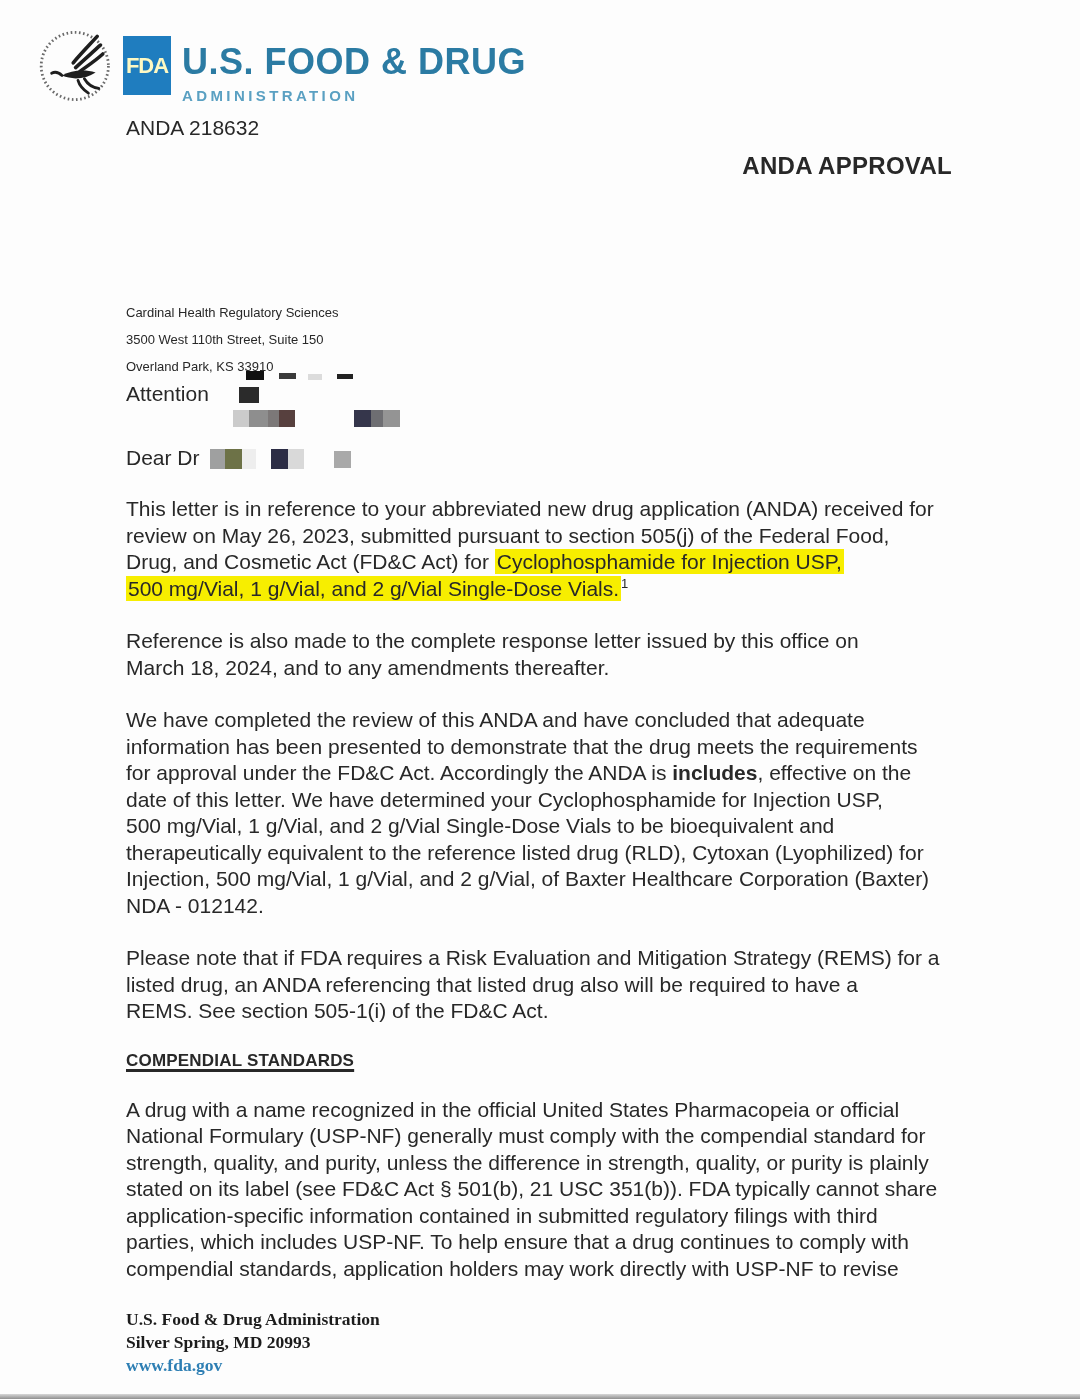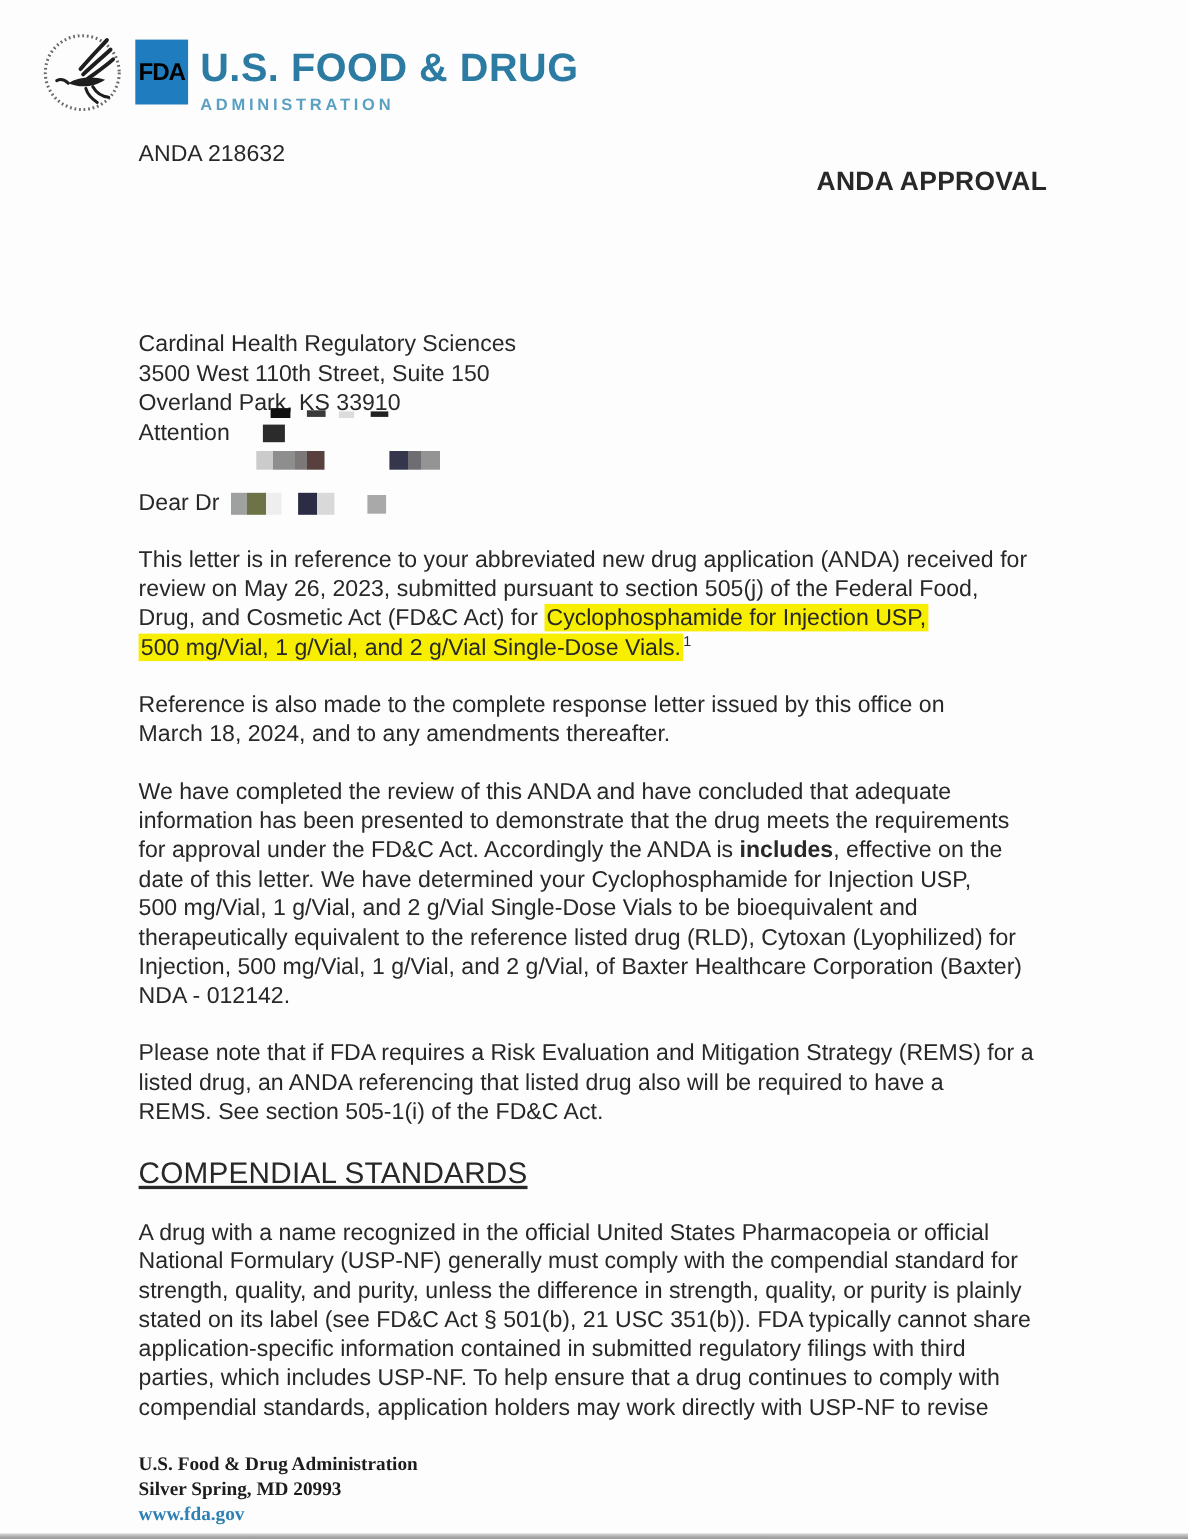--- a/index.html
+++ b/index.html
@@ -22,36 +22,36 @@
   .page-edge-bottom{
     position:absolute;left:0;bottom:0;width:1080px;height:5px;
     background:linear-gradient(#d8d8d8,#8f8f8f);
   }
   
   .hhs-logo{position:absolute;left:38px;top:26px;width:80px;height:80px;}
   .fda-box{
     position:absolute;left:123px;top:36px;width:48px;height:59px;
     background:var(--fda-box-blue);
     display:flex;align-items:center;justify-content:center;
-    color:#000000;font-weight:bold;font-size:22px;letter-spacing:-1px;
+    color:#fef9c3;font-weight:bold;font-size:22px;letter-spacing:-1px;
   }
   .fda-name{position:absolute;left:182px;top:41px;}
   .fda-name .l1{
     font-size:36px;font-weight:bold;color:var(--fda-title-blue);letter-spacing:.5px;
   }
   .fda-name .l2{
     font-size:15px;font-weight:bold;color:var(--fda-admin-blue);
     letter-spacing:3.4px;margin-top:4px;
   }
   
-  .anda-number{position:absolute;left:126px;top:128px;font-size:21px;}
+  .anda-number{position:absolute;left:126px;top:116px;font-size:21px;}
   .approval-label{position:absolute;top:152px;right:128px;font-size:24px;font-weight:bold;letter-spacing:.3px;}
   
   .content{position:absolute;left:126px;top:299px;width:852px;}
-  .addr-line{font-size:21px;line-height:27px;white-space:pre-line;}
+  .addr-line{font-size:13px;line-height:27px;white-space:pre-line;}
   .attention-line{position:relative;font-size:21px;line-height:27px;}
   .pix{display:inline-block;vertical-align:middle;}
   .dash{position:absolute;}
   .dash1{left:120px;top:-9px;width:18px;height:9px;background:#111;}
   .dash2{left:153px;top:-7px;width:17px;height:6px;background:#3a3a3a;}
   .dash3{left:182px;top:-6px;width:14px;height:6px;background:#dcdcdc;}
   .dash4{left:211px;top:-6px;width:16px;height:5px;background:#222;}
   .att-block{width:20px;height:16px;margin-left:30px;background:#2b2b2b;}
   .redaction-row{position:relative;height:20px;margin-top:1px;}
   .red1{position:absolute;left:107px;top:2px;width:62px;height:17px;
@@ -69,21 +69,21 @@
     margin:0 0 26px 0;
   }
   .para.first{margin-top:25px;}
   .hl{
     background:var(--highlight-yellow);
     -webkit-box-decoration-break:clone;box-decoration-break:clone;
     padding:1px 2px;
   }
   sup.fn{font-size:13px;line-height:0;}
   .section-heading{
-    font-size:27px;font-weight:normal;letter-spacing:.2px;
+    font-size:17px;font-weight:bold;letter-spacing:.2px;
     text-decoration:underline;text-decoration-thickness:2.5px;text-underline-offset:3px;
     margin:2px 0 26px 0;
   }
   .letter-footer{
     margin-top:14px;
     font-family:"Liberation Serif","DejaVu Serif",serif;
     font-weight:bold;font-size:17.5px;line-height:23px;color:#1c1c1c;
   }
   .letter-footer .fda-link{color:var(--link-blue);text-decoration:none;}
 </style>

